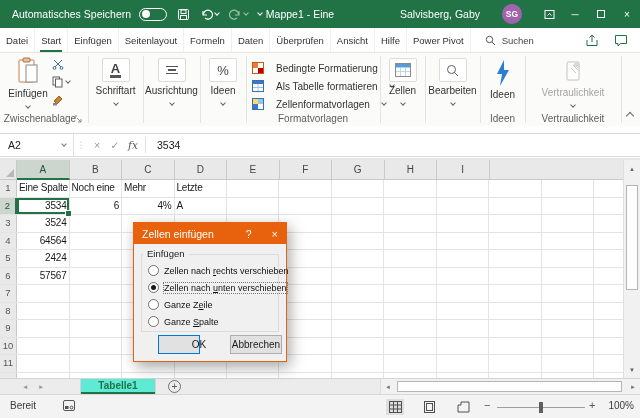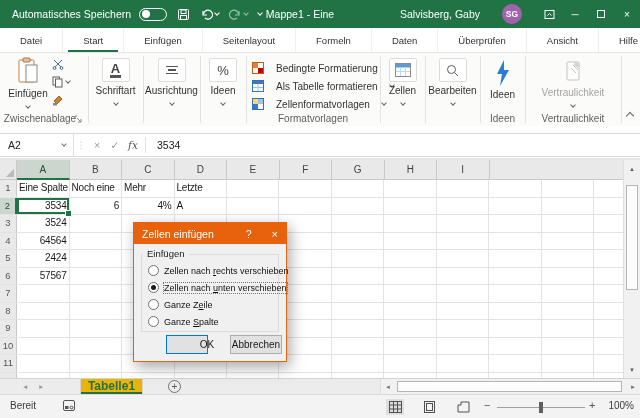--- a/index.html
+++ b/index.html
@@ -21,21 +21,21 @@
   .tb-right{margin-left:auto;display:flex;align-items:center;}
   .tb-user{margin-right:22px;white-space:nowrap;}
   .avatar{width:20px;height:20px;border-radius:50%;background:#A263AC;color:#fff;font-size:8.5px;font-weight:bold;
           display:flex;align-items:center;justify-content:center;margin-right:14px;}
   .wbtn{width:26px;height:28px;display:flex;align-items:center;justify-content:center;font-size:10px;color:#fff;}
   .maxbox{display:inline-block;width:8px;height:8px;border:1px solid #fff;}
 
   
   .tabrow{position:absolute;top:28px;left:0;width:640px;height:25px;background:#fff;border-bottom:1px solid #E5E5E5;
           display:flex;align-items:stretch;font-size:9.5px;color:#323130;}
-  .tab{padding:0 20px;display:flex;align-items:center;position:relative;border-right:1px solid #F0F0F0;white-space:nowrap;}
+  .tab{padding:0 6px;display:flex;align-items:center;position:relative;border-right:1px solid #F0F0F0;white-space:nowrap;}
   .tab.active::after{content:'';position:absolute;left:5px;right:5px;bottom:0;height:2.5px;background:#217346;}
   .searchbox{display:flex;align-items:center;gap:6px;margin-left:14px;color:#444;}
   .tabrow-right{margin-left:auto;display:flex;align-items:center;gap:15px;padding-right:12px;}
 
   
   .ribbon{position:absolute;top:53px;left:0;width:640px;height:73px;background:#FBFBFA;}
   .rsep{position:absolute;top:3px;bottom:3px;width:1px;background:#E3E3E1;}
   .glabel{position:absolute;bottom:2px;font-size:10px;color:#605E5C;text-align:center;white-space:nowrap;}
   .pastebtn{position:absolute;left:8px;top:4px;width:40px;text-align:center;font-size:10px;color:#333;}
   .pastebtn .chev{color:#666;}
@@ -103,29 +103,29 @@
   .dclose{font-size:11px;}
   .groupbox{position:absolute;left:7px;right:7px;top:31px;height:78px;border:1px solid #DBDBD9;}
   .glegend{position:absolute;left:9px;top:25px;background:#F0F0F0;padding:0 4px;font-size:9.5px;color:#1a1a1a;}
   .opts{position:absolute;left:14px;top:39px;right:9px;}
   .opt{height:17px;display:flex;align-items:center;gap:5px;font-size:9px;color:#111;white-space:nowrap;}
   .radio{width:11px;height:11px;border:1px solid #707070;border-radius:50%;background:#fff;flex:none;position:relative;}
   .radio.on::after{content:'';position:absolute;left:2px;top:2px;width:5px;height:5px;border-radius:50%;background:#1a1a1a;}
   .opt.checked .optlab{outline:1px dotted #777;}
   .dbtn{position:absolute;top:112px;height:19px;background:#E1E1E1;border:1px solid #ADADAD;font-size:10px;color:#1a1a1a;
         display:flex;align-items:center;justify-content:center;}
-  .dbtn.ok{left:32px;width:42px;border-color:#0078D7;padding-left:40px;}
+  .dbtn.ok{left:24px;width:42px;border-color:#0078D7;padding-left:40px;}
   .dbtn.cancel{left:96px;width:52px;}
 
   
   .sheettabs{position:absolute;top:378px;left:0;width:640px;height:16px;background:#ECECEC;border-top:1px solid #D4D4D4;}
   .stnav{position:absolute;top:0;height:15px;display:flex;align-items:center;font-size:6.5px;color:#999;}
   .stnav.l{left:22px;} .stnav.r{left:38px;}
-  .sheettab{position:absolute;left:80px;top:0;width:63px;height:15px;background:#eab308;border-left:1px solid #D4D4D4;
-            border-right:1px solid #D4D4D4;color:#217346;font-weight:bold;font-size:12px;text-align:center;line-height:14px;}
+  .sheettab{position:absolute;left:80px;top:0;width:76px;height:15px;background:#5eead4;border-left:1px solid #D4D4D4;
+            border-right:1px solid #D4D4D4;color:#217346;font-weight:bold;font-size:10px;text-align:center;line-height:14px;}
   .sheettab::after{content:'';position:absolute;left:0;right:0;bottom:0;height:2px;background:#217346;}
   .addsheet{position:absolute;left:168px;top:1px;width:13px;height:13px;border:1px solid #707070;border-radius:50%;
             color:#555;font-size:10px;line-height:11px;text-align:center;}
   .hscroll{position:absolute;left:380px;right:0;top:0;height:15px;background:#F1F1F1;border-left:1px solid #DDD;}
   .hsbtn{position:absolute;top:0;height:15px;display:flex;align-items:center;font-size:6px;color:#707070;}
   .hsbtn.l{left:4px;} .hsbtn.r{right:4px;}
   .hsthumb{position:absolute;left:16px;right:18px;top:2px;bottom:2px;background:#FDFDFD;border:1px solid #B5B5B5;}
 
   
   .statusbar{position:absolute;top:394px;left:0;width:640px;height:24px;background:#F3F3F3;border-top:1px solid #D9D9D9;

